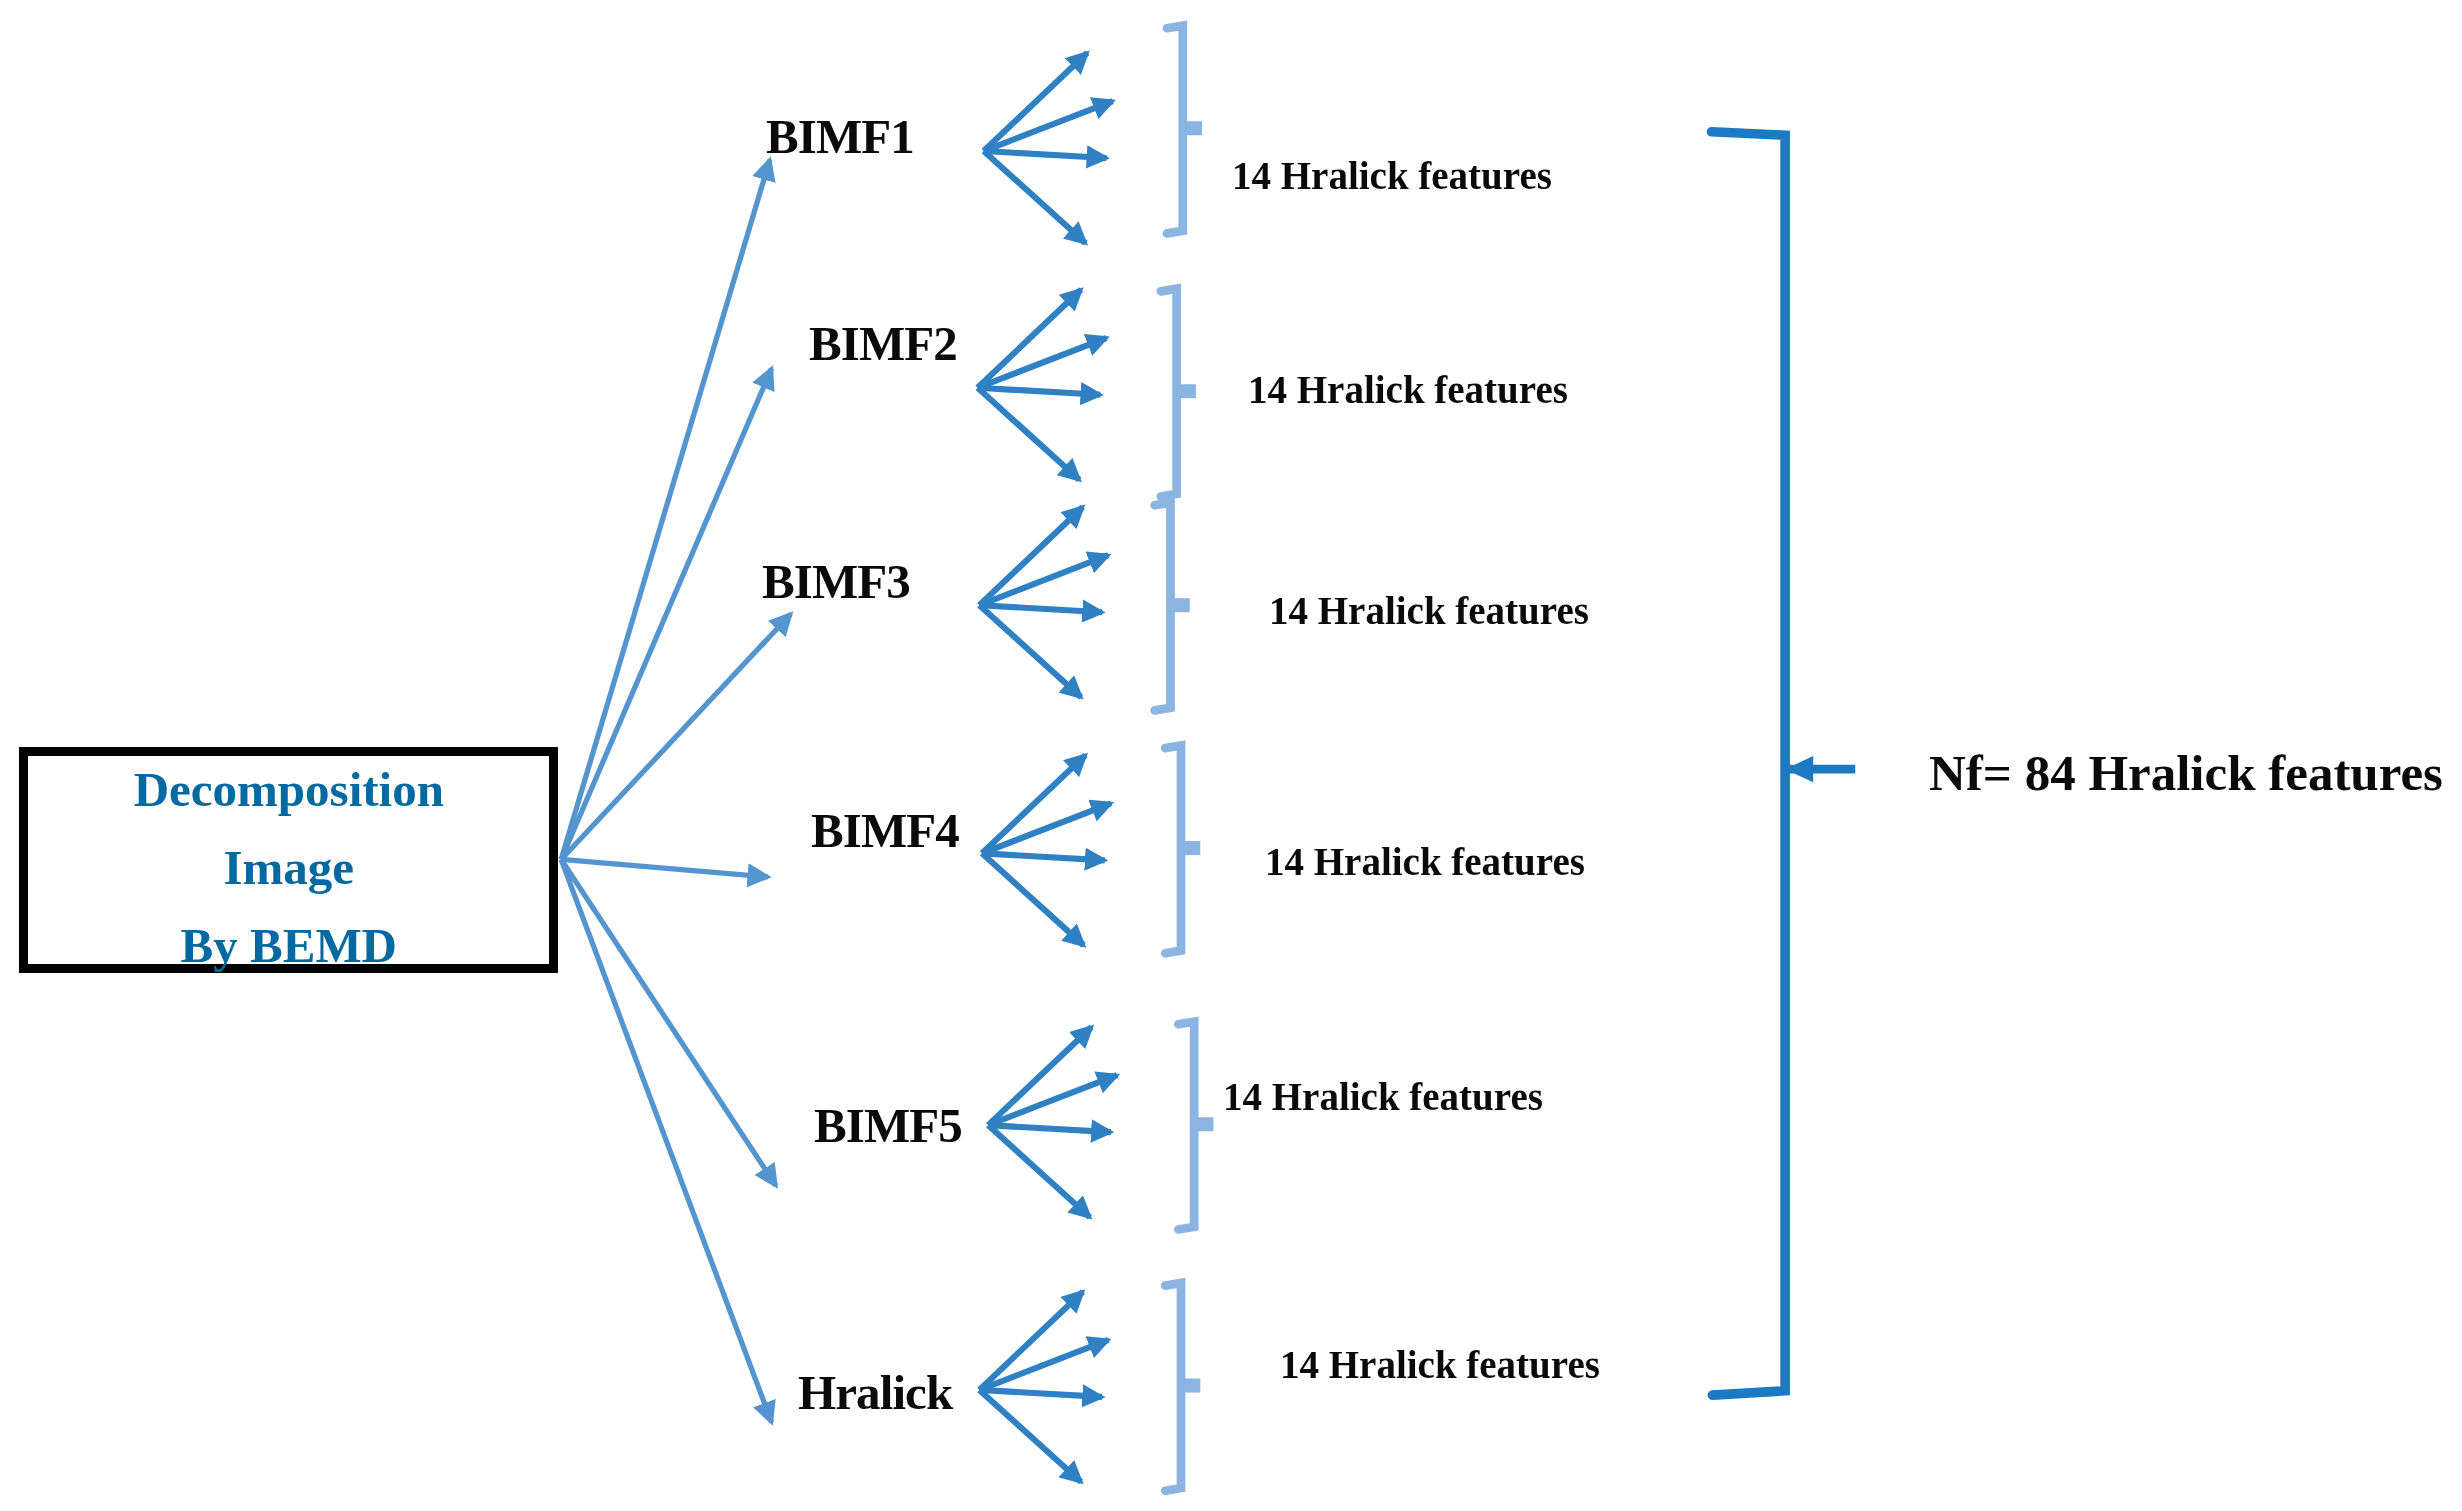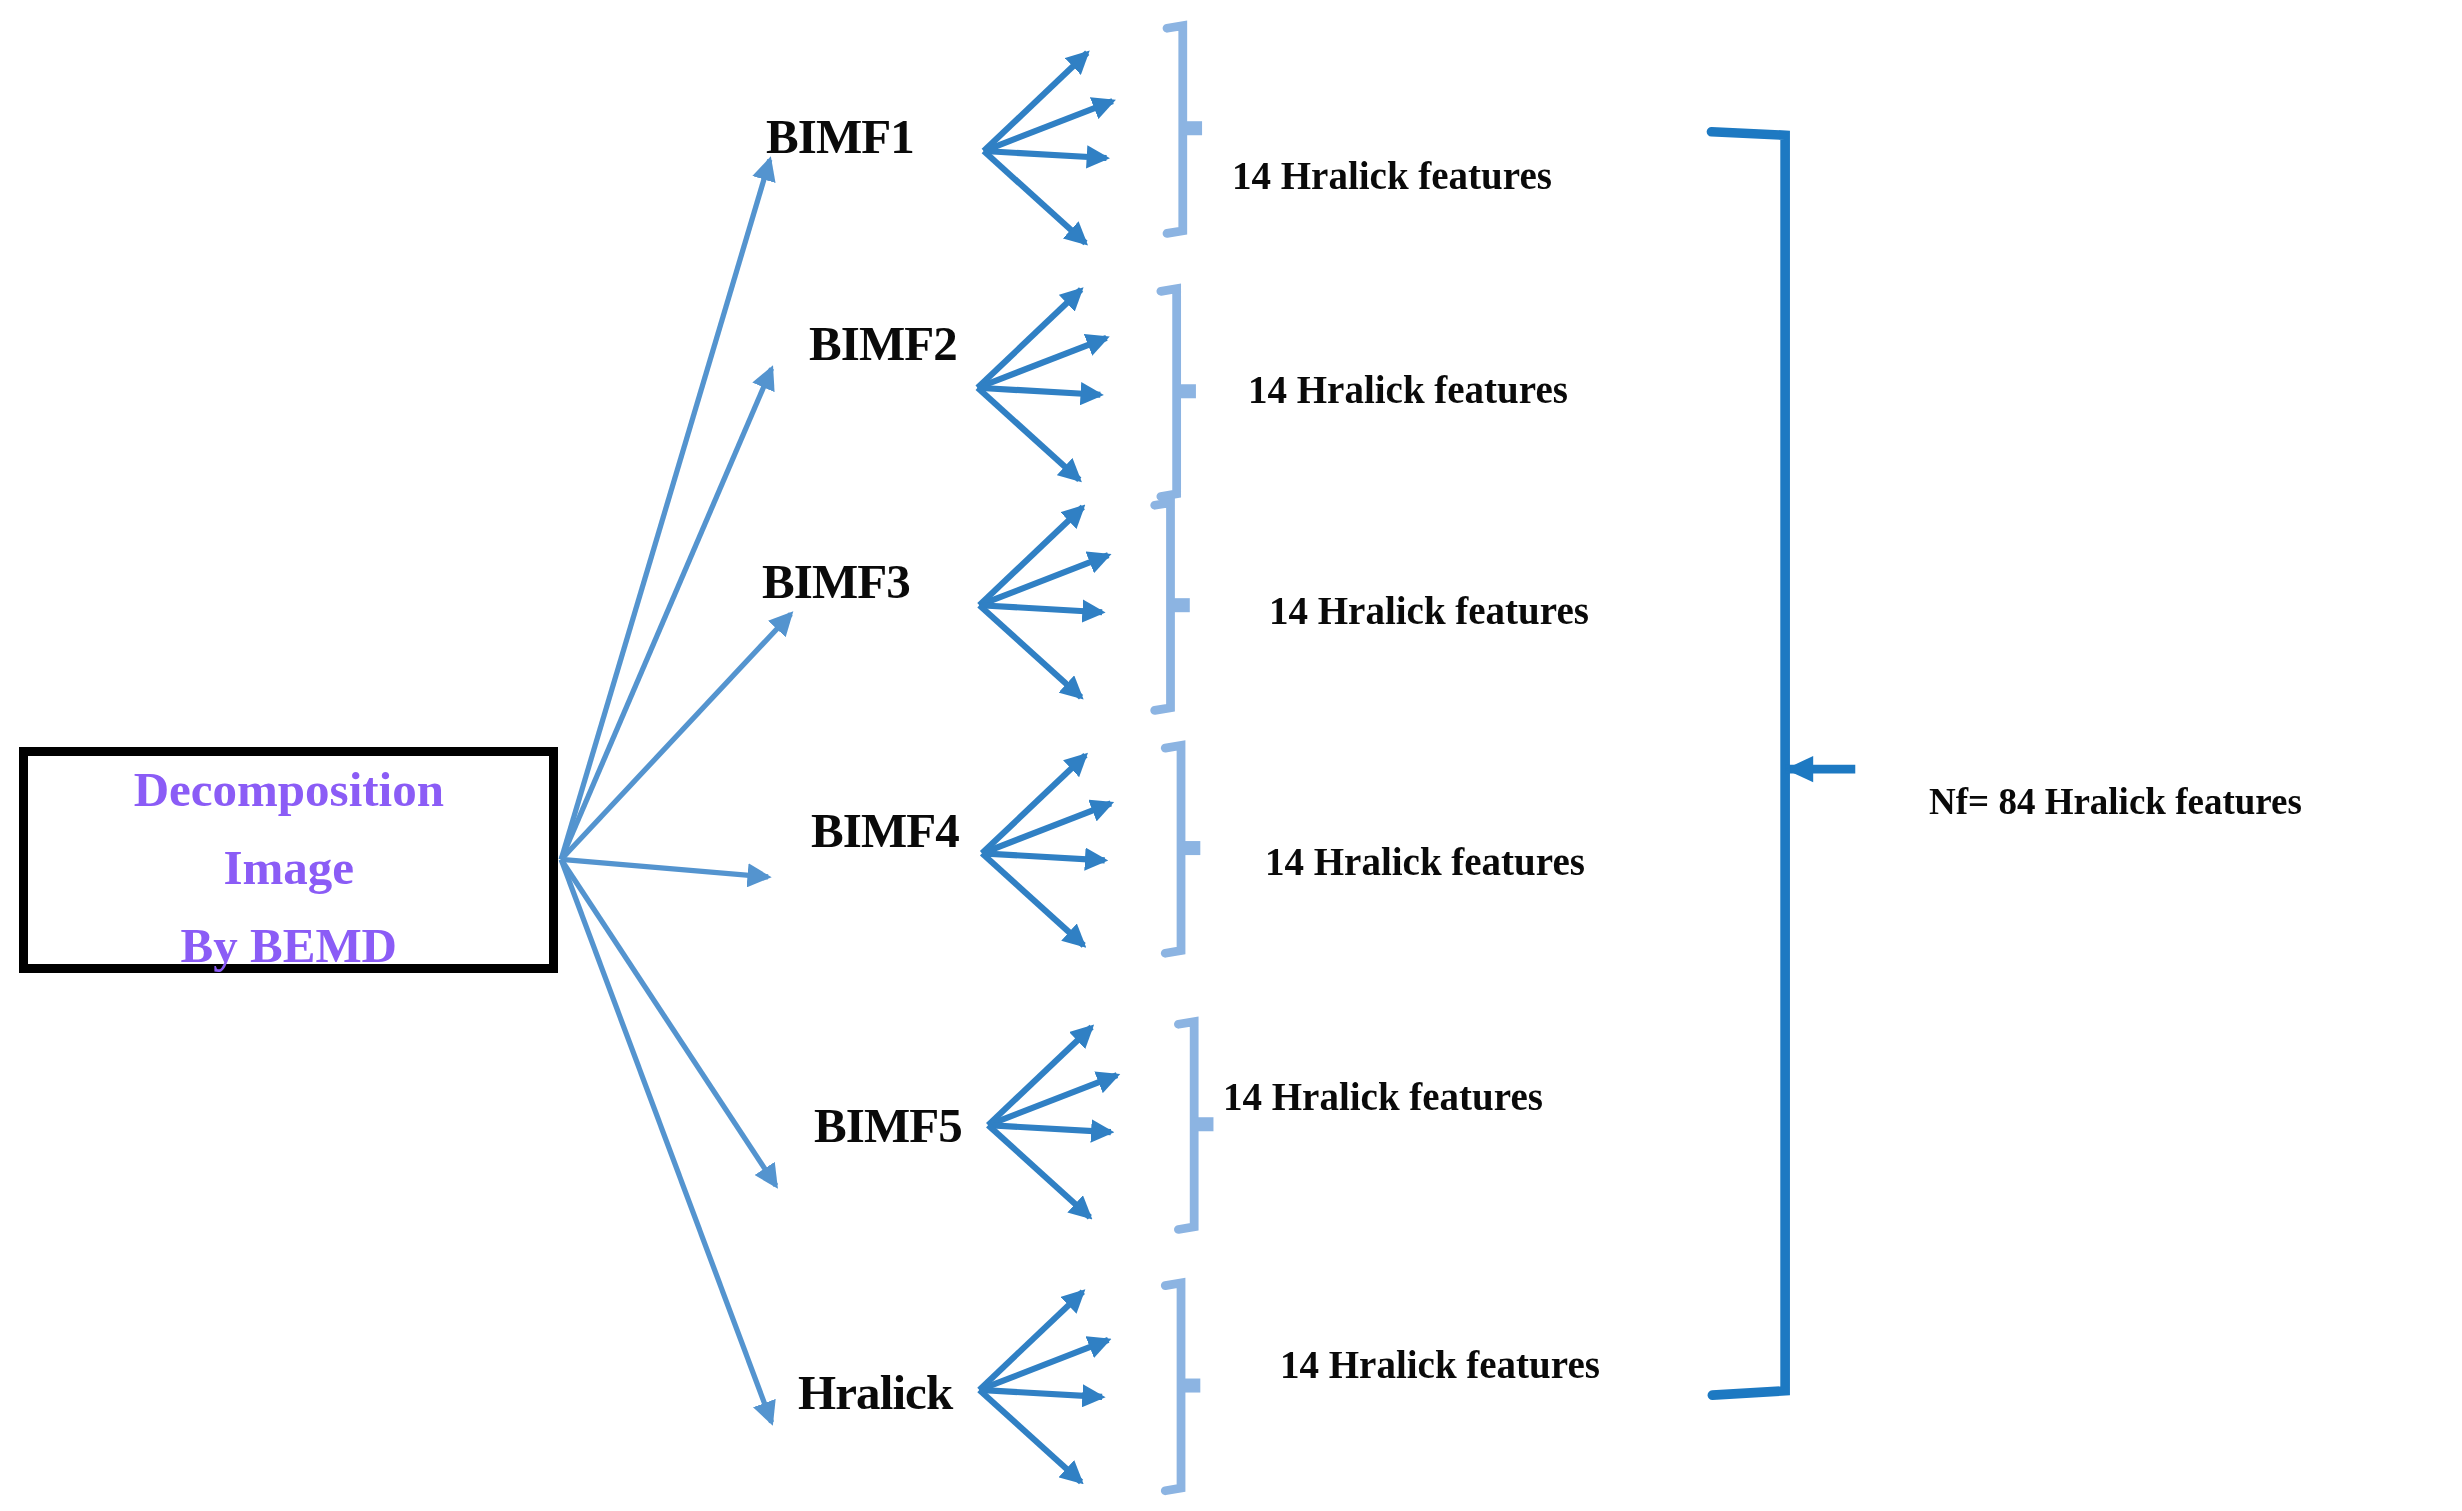--- a/index.html
+++ b/index.html
@@ -7,27 +7,27 @@
     position:relative;width:2462px;height:1512px;background:#ffffff;
     font-family:"Liberation Serif","DejaVu Serif",serif;overflow:hidden;
   }
   #connectors{position:absolute;left:0;top:0;}
   .label{
     position:absolute;font-weight:bold;color:#0a0a0a;white-space:nowrap;
     transform:translateY(-50%);
   }
   .node-label{font-size:49px;letter-spacing:-0.9px;}
   .features-label{font-size:39px;}
-  .total-label{font-size:37px;margin-top:28px;}
+  .total-label{font-size:51px;}
   #bemd-box{
     position:absolute;left:19.3px;top:747px;width:539px;height:226px;
     border:9.6px solid #000;box-sizing:border-box;background:#fff;
     display:flex;flex-direction:column;justify-content:center;align-items:center;
   }
-  .box-line{font-size:49px;line-height:62px;font-weight:bold;color:#8b5cf6;margin-top:16px;}
+  .box-line{font-size:49px;line-height:62px;font-weight:bold;color:#0369a1;margin-top:16px;}
 </style>
 </head>
 <body>
 
 <div id="canvas">
 
   <svg id="connectors" width="2462" height="1512" viewBox="0 0 2808 1724">
       <defs>
         <marker id="mMain" viewBox="0 0 10 10" refX="8.5" refY="5" markerWidth="4.6" markerHeight="4.6" orient="auto-start-reverse" markerUnits="strokeWidth">
           <path d="M0,0L10,5L0,10z" fill="#5494cf"></path>

